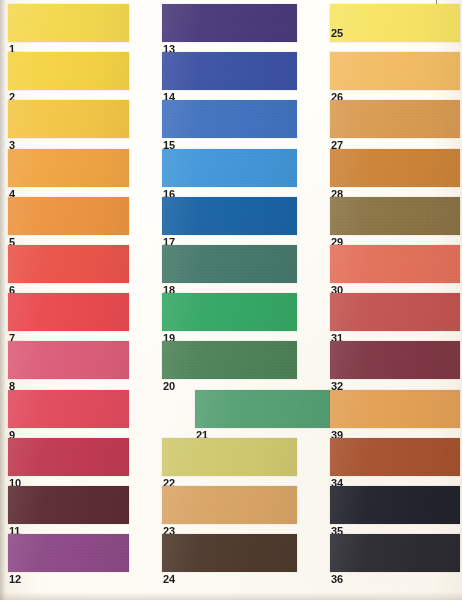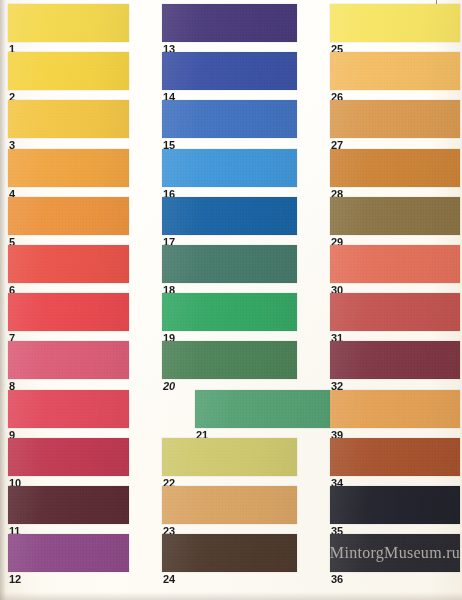--- a/index.html
+++ b/index.html
@@ -273,21 +273,21 @@
             <div class="grain"></div>
             <div class="sheen"></div>
           </div>
           <div class="swatch-label" style="top: 40px;">19</div>
         </div>
         <div class="swatch-cell" style="top: 341.4px; width: 135px; height: 48.2px;">
           <div class="swatch" title="20 #4d8257" style="width: 135px; height: 38px; background: rgb(77, 130, 87);">
             <div class="grain"></div>
             <div class="sheen"></div>
           </div>
-          <div class="swatch-label" style="top: 40px; font-style: italic;">20</div>
+          <div class="swatch-label" style="top: 40px;">20</div>
         </div>
         <div class="swatch-cell" style="top: 389.6px; width: 135px; height: 48.2px; margin-left: 33px;">
           <div class="swatch" title="21 #55a073" style="width: 135px; height: 38px; background: rgb(85, 160, 115);">
             <div class="grain"></div>
             <div class="sheen"></div>
           </div>
           <div class="swatch-label" style="top: 40px;">21</div>
         </div>
         <div class="swatch-cell" style="top: 437.8px; width: 135px; height: 48.2px;">
           <div class="swatch" title="22 #cfc96f" style="width: 135px; height: 38px; background: rgb(207, 201, 111);">
@@ -310,21 +310,21 @@
           </div>
           <div class="swatch-label" style="top: 40px;">24</div>
         </div>
       </div>
       <div class="column" style="left: 330px; width: 130px;">
         <div class="swatch-cell" style="top: 4px; width: 130px; height: 48.2px;">
           <div class="swatch" title="25 #f7e564" style="width: 130px; height: 38px; background: rgb(247, 229, 100);">
             <div class="grain"></div>
             <div class="sheen"></div>
           </div>
-          <div class="swatch-label" style="top: 40px;">25</div>
+          <div class="swatch-label" style="top: 24px;">25</div>
         </div>
         <div class="swatch-cell" style="top: 52.2px; width: 130px; height: 48.2px;">
           <div class="swatch" title="26 #f3bc63" style="width: 130px; height: 38px; background: rgb(243, 188, 99);">
             <div class="grain"></div>
             <div class="sheen"></div>
           </div>
           <div class="swatch-label" style="top: 40px;">26</div>
         </div>
         <div class="swatch-cell" style="top: 100.4px; width: 130px; height: 48.2px;">
           <div class="swatch" title="27 #d99a52" style="width: 130px; height: 38px; background: rgb(217, 154, 82);">
@@ -392,14 +392,13 @@
         <div class="swatch-cell" style="top: 534.2px; width: 130px; height: 48.2px;">
           <div class="swatch" title="36 #2b2b31" style="width: 130px; height: 38px; background: rgb(43, 43, 49);">
             <div class="grain"></div>
             <div class="sheen"></div>
           </div>
           <div class="swatch-label" style="top: 40px;">36</div>
         </div>
       </div>
     </div>
 
-  <div id="watermark" style="left: 330px; top: 534.2px; width: 130px; height: 38px; color: rgb(185, 180, 174);">MintorgMuseum.ru</div>
 </div>
 
 </body></html>

